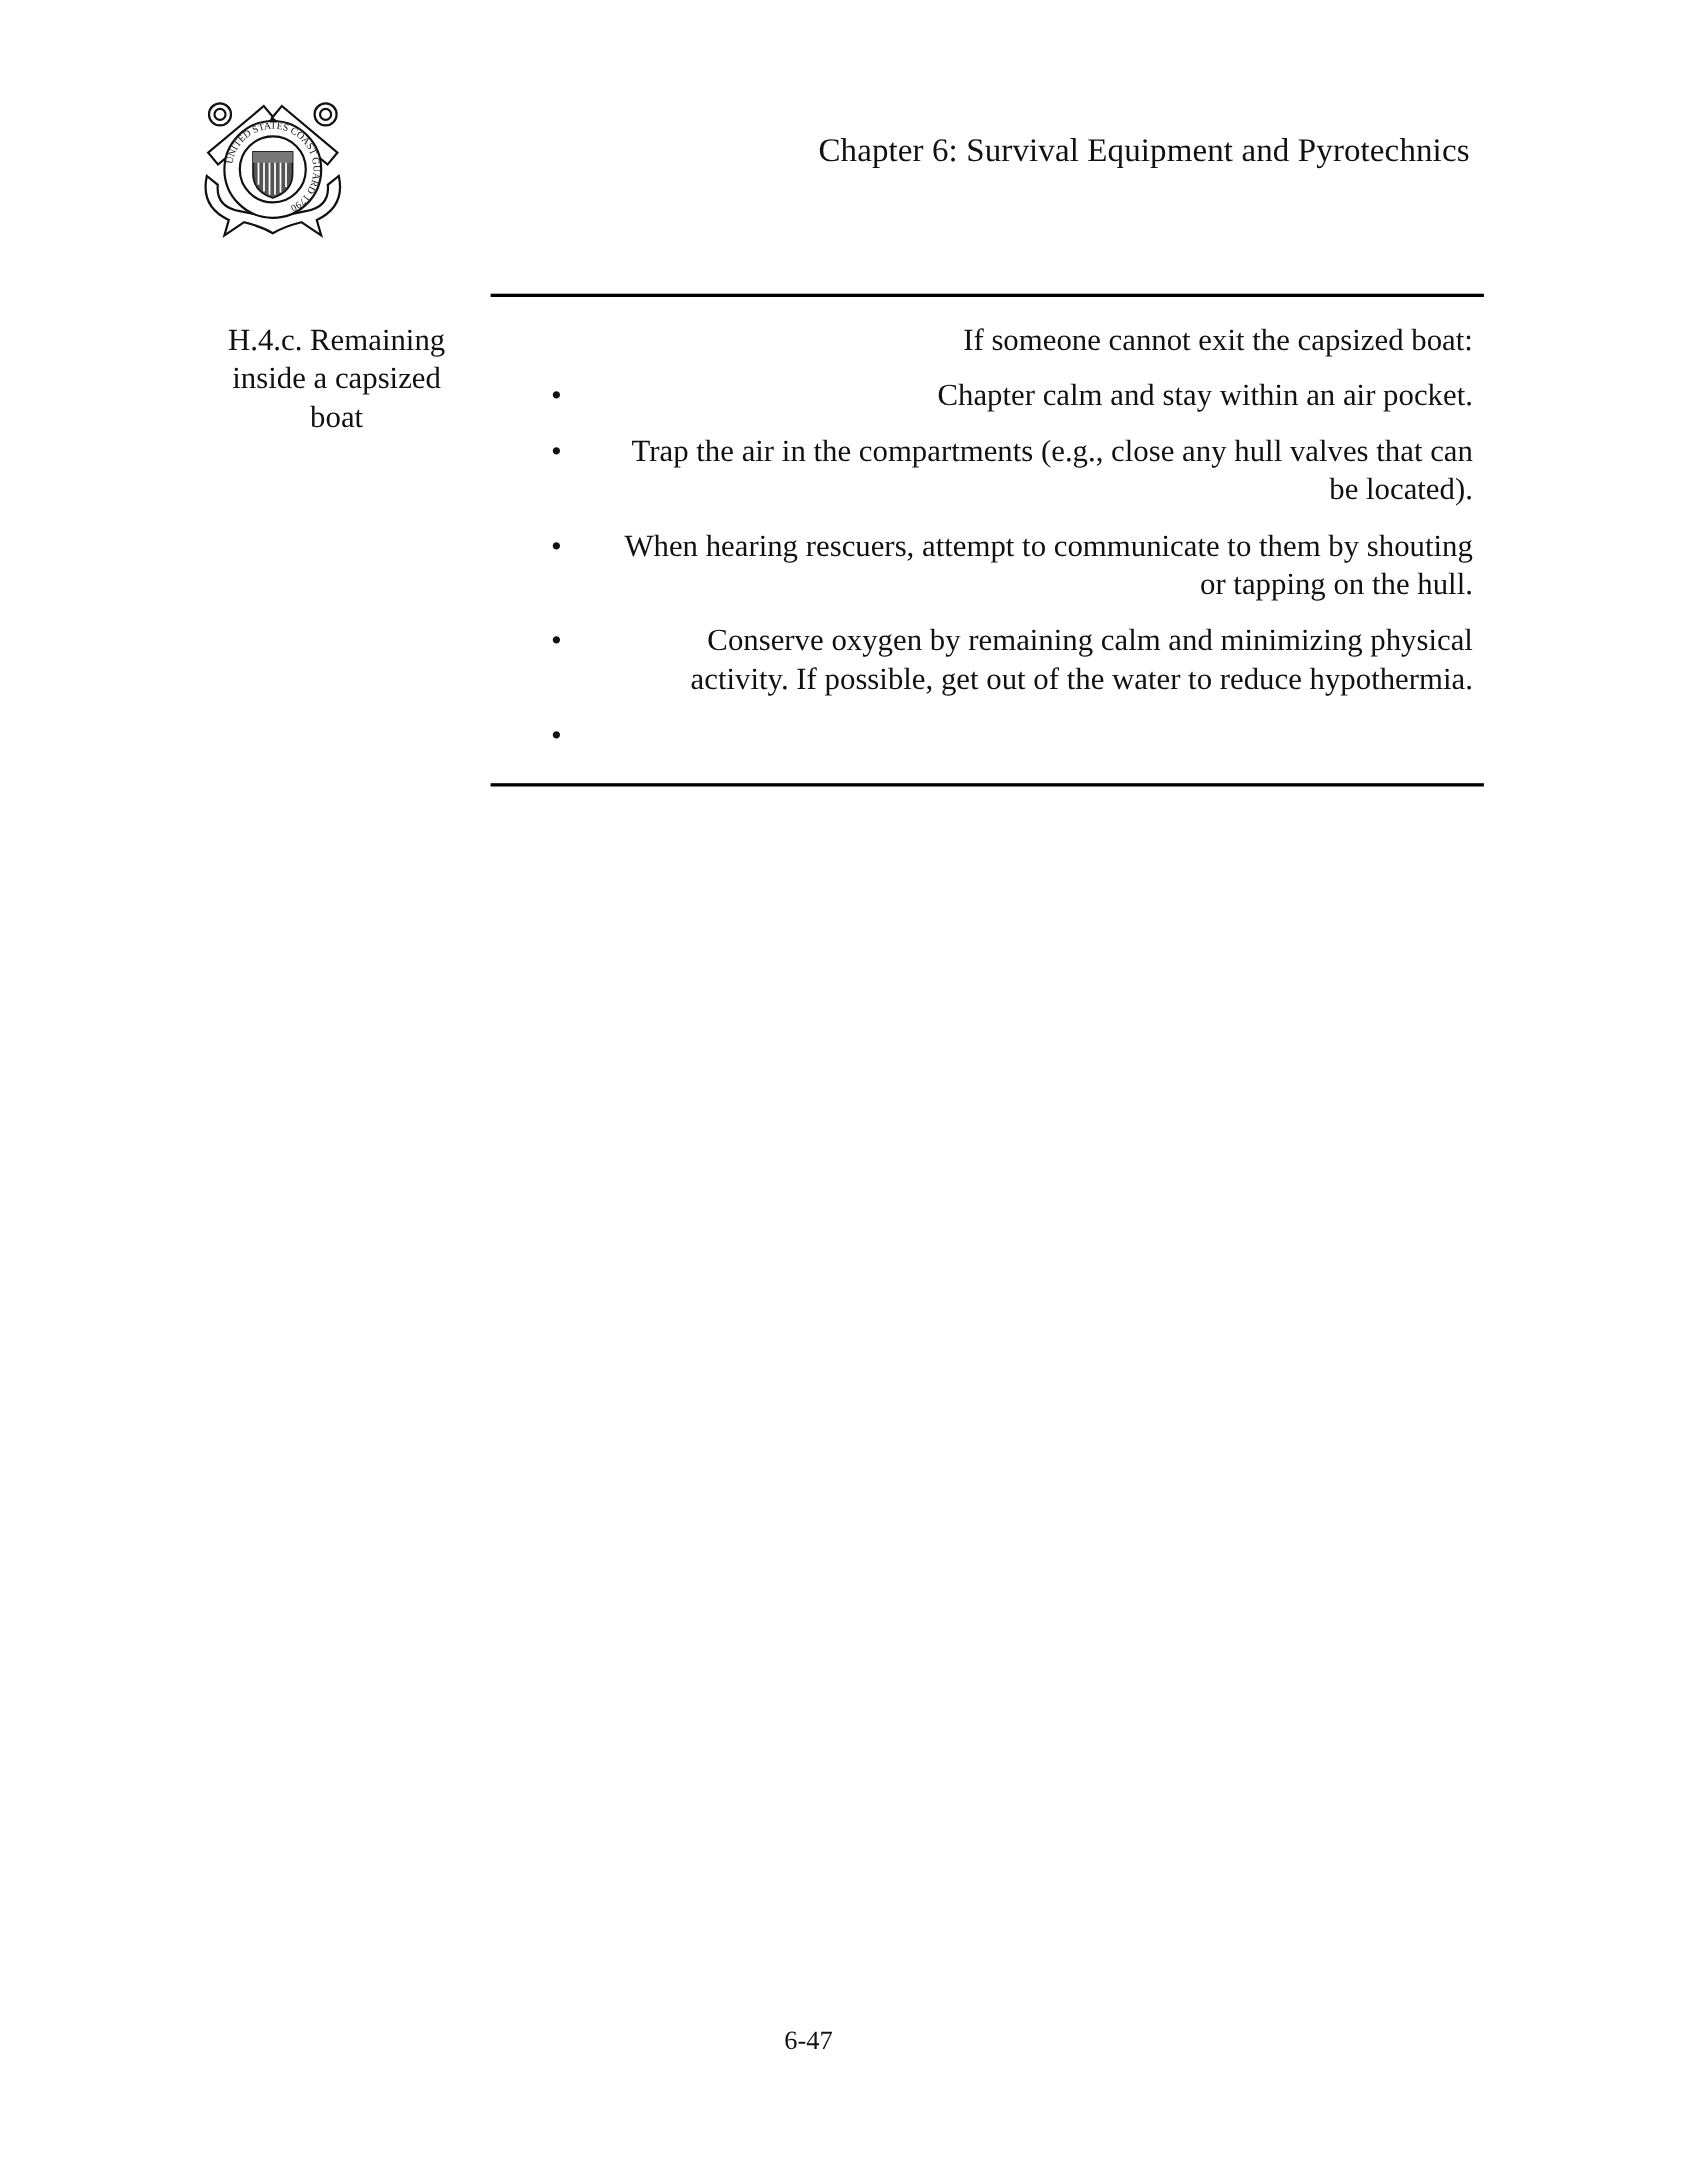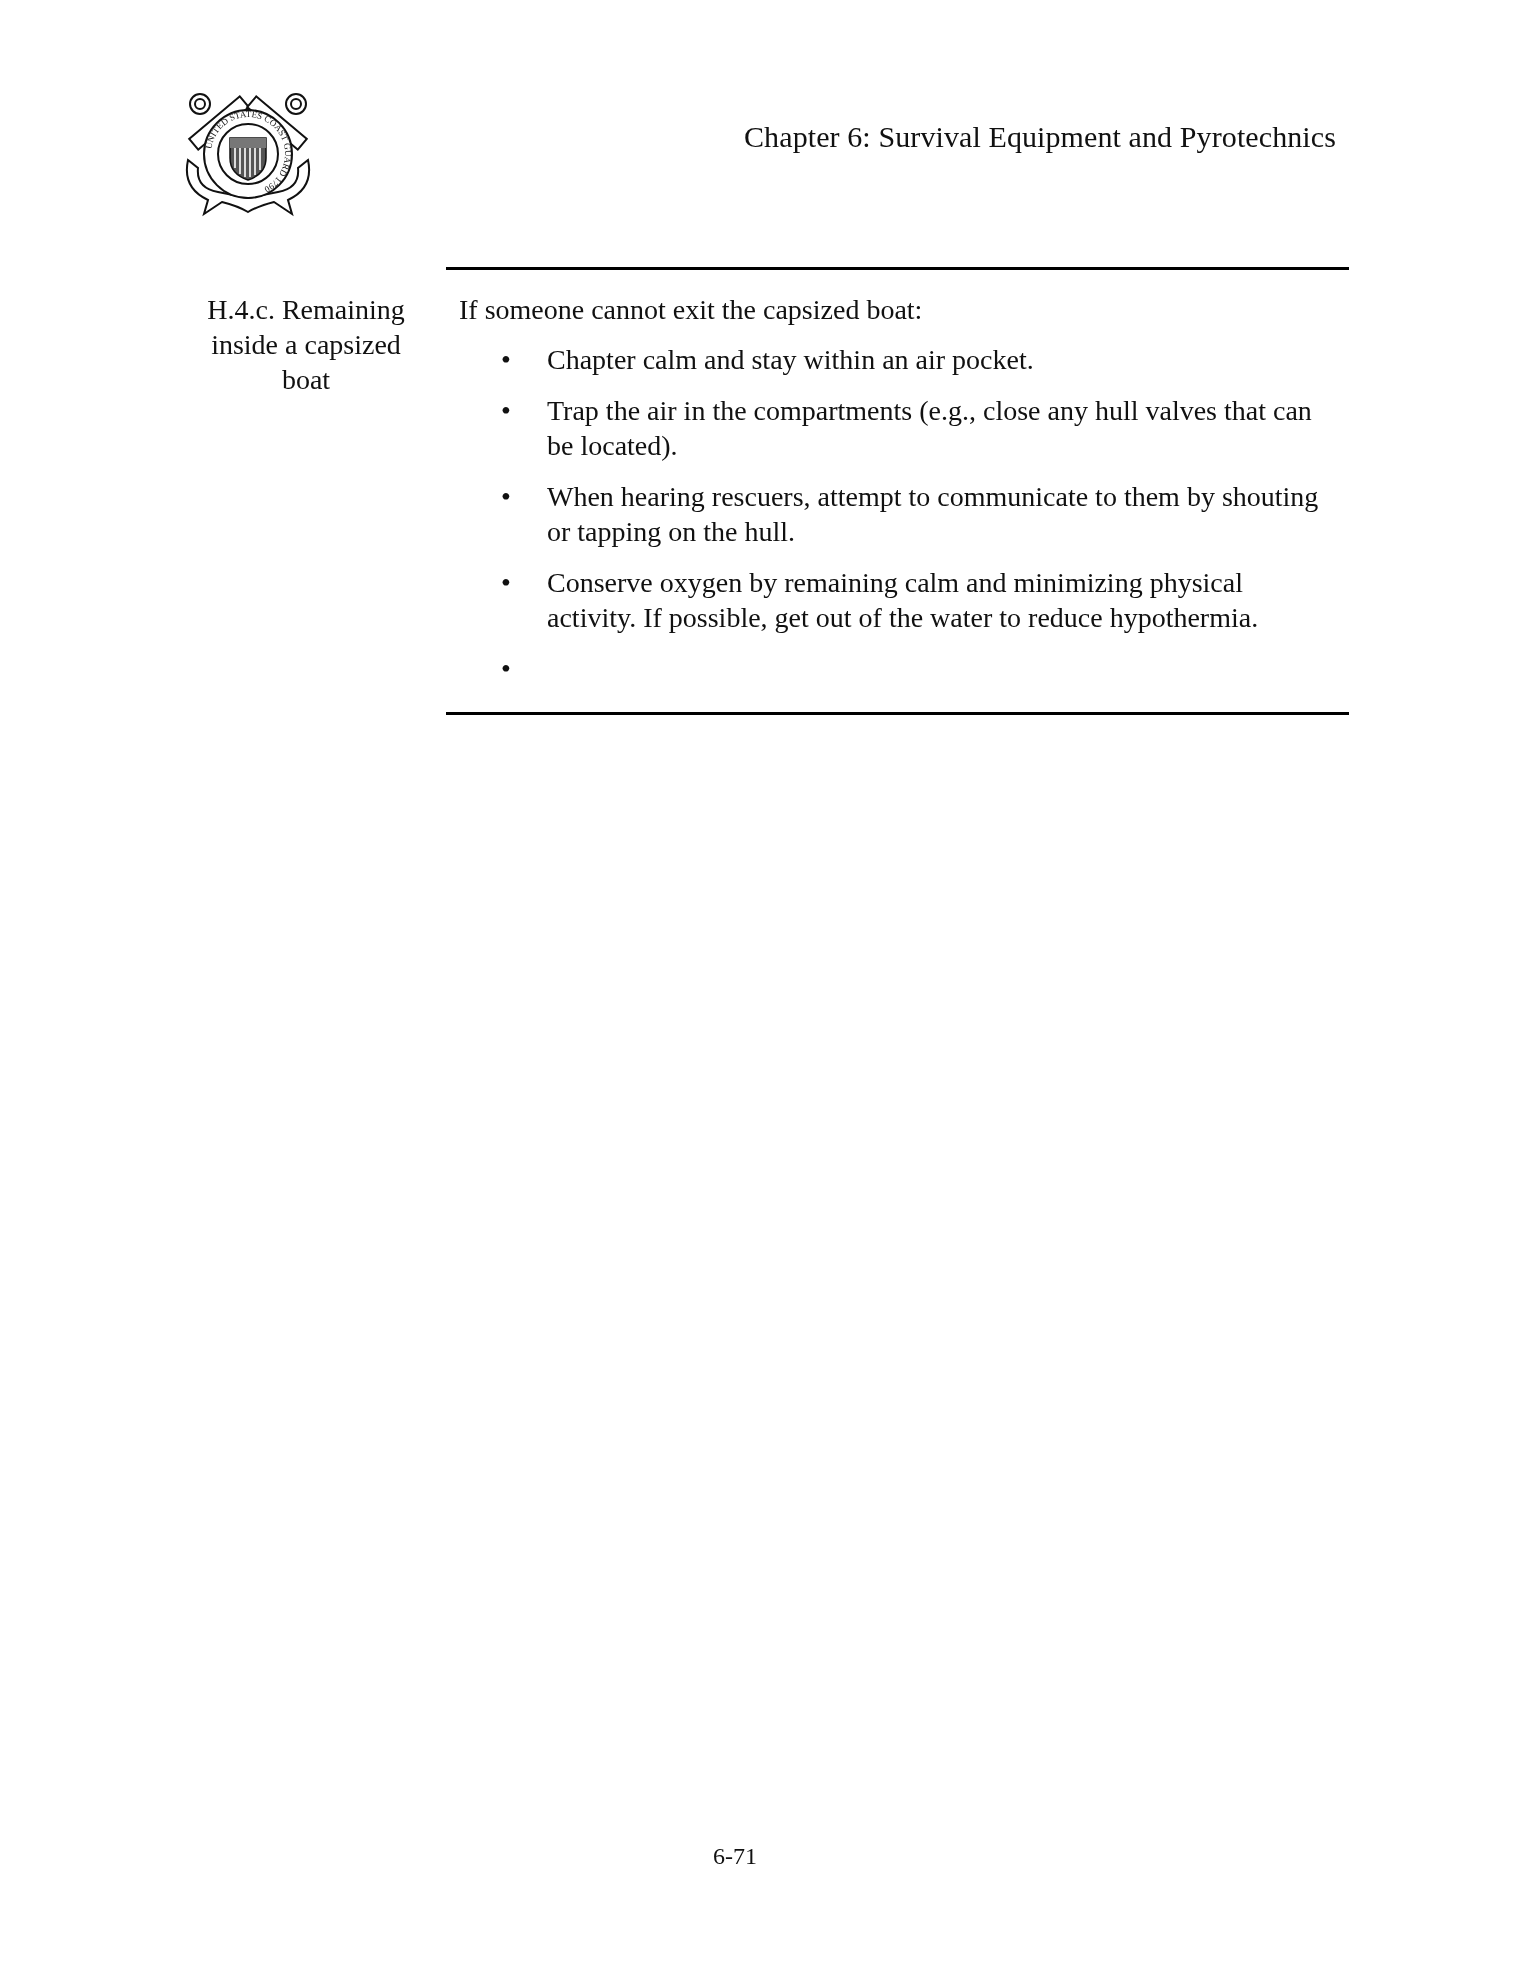--- a/index.html
+++ b/index.html
@@ -4,21 +4,21 @@
 <style>
   html, body { margin:0; padding:0; background:#ffffff; }
   body { width:1530px; height:1980px; position:relative; overflow:hidden;
          font-family:"Liberation Serif", "DejaVu Serif", serif; color:#111; }
   .logo { position:absolute; left:178px; top:88px; width:140px; height:135px; }
   .running-head { position:absolute; right:194px; top:120px; font-size:30px; letter-spacing:0.1px; white-space:nowrap; }
   .rule { position:absolute; left:446px; width:903px; height:3px; background:#000; }
   .rule.top { top:267px; }
   .rule.bottom { top:712px; }
   .side-head { position:absolute; left:191px; top:292px; width:230px; font-size:28px; line-height:35px;text-align:center; }
-  .body { position:absolute; left:459px; top:292px; width:880px; font-size:28px; line-height:35px; }
+  .body { position:absolute; left:459px; top:292px; width:880px; font-size:28px; line-height:35px;text-align:right; }
   .intro { margin:0 0 15px 0; }
   ul.bullets { list-style:none; margin:0; padding:0; }
   ul.bullets li { position:relative; padding-left:88px; margin:0 0 16px 0; }
   ul.bullets li .bullet { position:absolute; left:42px; top:0; }
   .page-number { position:absolute; left:713px; top:1843px; font-size:24px; }
 </style>
 </head>
 <body>
 
 <div class="logo">
@@ -69,13 +69,13 @@
     <li><span class="bullet">•</span><span>Chapter calm and stay within an air pocket.</span></li>
     <li><span class="bullet">•</span><span>Trap the air in the compartments (e.g., close any hull valves that can be located).</span></li>
     <li><span class="bullet">•</span><span>When hearing rescuers, attempt to communicate to them by shouting or tapping on the hull.</span></li>
     <li><span class="bullet">•</span><span>Conserve oxygen by remaining calm and minimizing physical activity. If possible, get out of the water to reduce hypothermia.</span></li>
     <li><span class="bullet">•</span></li>
   </ul>
 </div>
 
 <div class="rule bottom"></div>
 
-<div class="page-number">6-71</div>
+<div class="page-number">6-47</div>
 
 </body></html>

